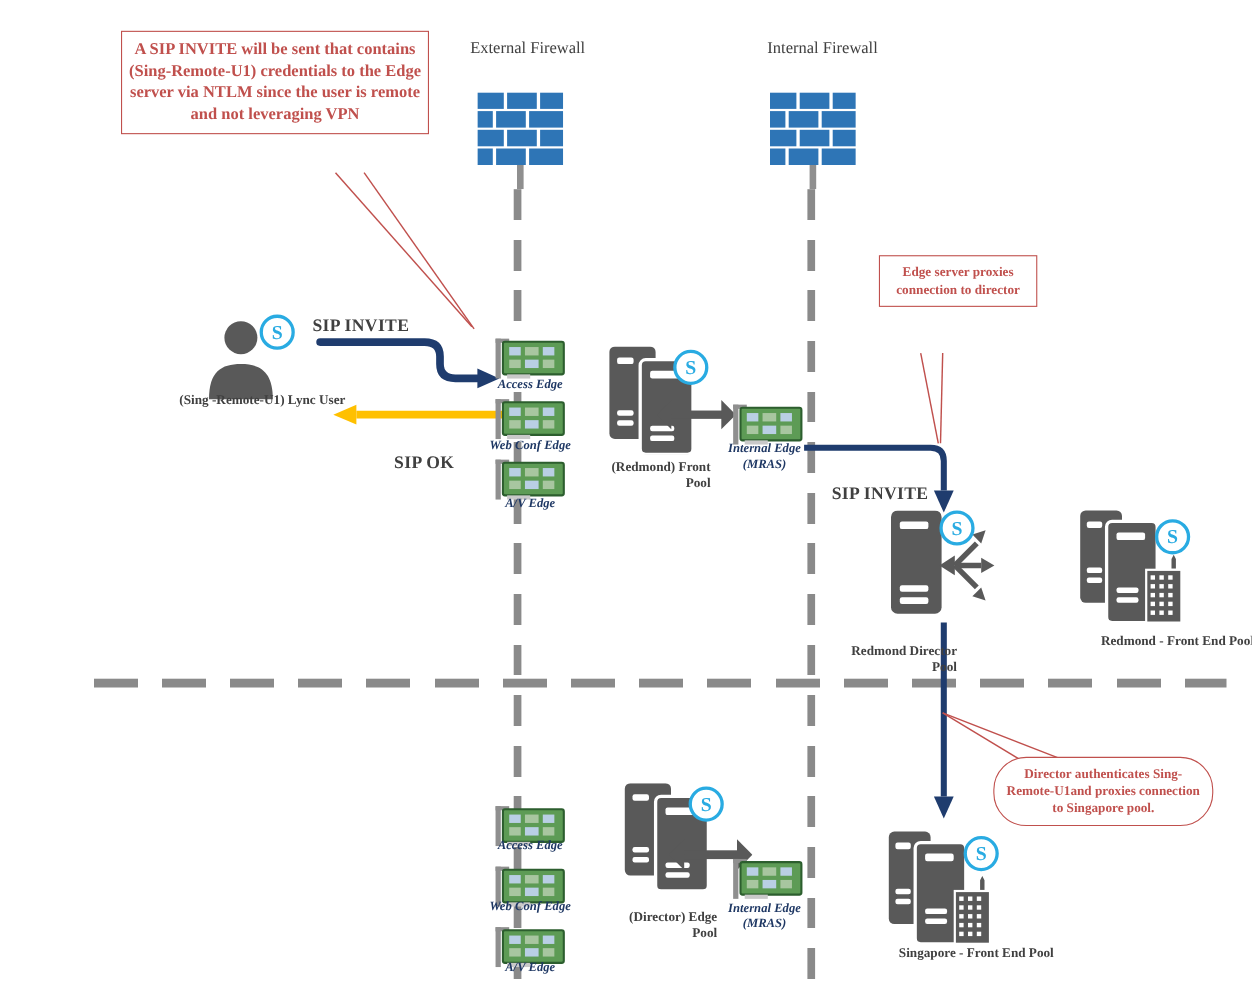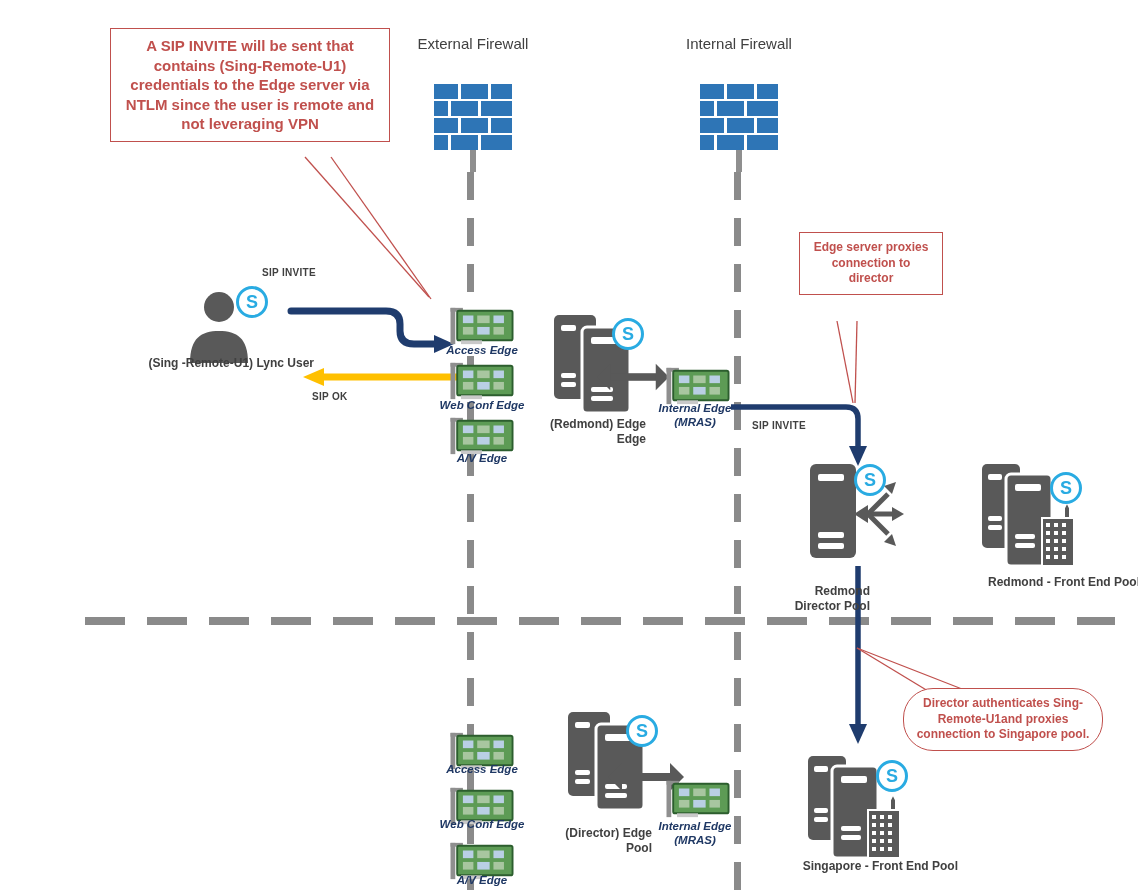--- a/index.html
+++ b/index.html
@@ -2,39 +2,39 @@
 <html><head>
 <meta charset="utf-8">
 <style>
   :root{
     --red:#C0504D; --navy:#1F3C6E; --yellow:#FFC000; --fw:#2E75B6;
     --gray:#595959; --dash:#8A8A8A; --skype:#29ABE2; --nic:#5D9B55;
     --label:#404040; --navylabel:#1F3864;
   }
   html,body{margin:0;padding:0;background:#fff;}
   body{font-family:"Liberation Sans", sans-serif;}
-  #stage{position:relative;width:1138px;height:892px;background:#fff;overflow:hidden;}
+  #stage{position:relative;width:1138px;height:892px;background:#fff;overflow:hidden;font-family:Liberation Serif, serif;}
 
   .abs{position:absolute;}.z4{z-index:4}.z5{z-index:5}.z10{z-index:10}
 
   
   .vdash{width:7px;background:repeating-linear-gradient(180deg,var(--dash) 0 28px,transparent 28px 46px);}
   .hdash{height:8px;background:repeating-linear-gradient(90deg,var(--dash) 0 40px,transparent 40px 62px);}
 
   
   .callout{background:#fff;border:1.6px solid var(--red);color:var(--red);
     font-weight:bold;text-align:center;line-height:1.3;z-index:20;}
   .co1{font-size:15px;padding:7px 6px;}
   .co2{font-size:12px;padding:7px 10px;}
 
   
   .fwlabel{color:var(--label);font-size:15px;font-weight:500;text-align:center;line-height:1.35;}
   .nodelabel{color:var(--label);font-size:12px;font-weight:bold;text-align:right;line-height:1.25;}
   .niclabel{color:var(--navylabel);font-size:11.5px;font-weight:bold;font-style:italic;text-align:center;line-height:1.2;}
-  .flowlabel{color:var(--label);font-size:10px;font-weight:bold;text-align:left;letter-spacing:.3px;}
+  .flowlabel{color:var(--label);font-size:16px;font-weight:bold;text-align:right;letter-spacing:.3px;margin-top:21px;}
 
   
   .skype{width:26px;height:26px;border-radius:50%;border:3px solid var(--skype);background:#fff;
     color:var(--skype);font-weight:bold;font-size:18px;display:flex;align-items:center;justify-content:center;z-index:12;}
 
   svg{display:block;}
 </style>
 </head>
 <body>
 
@@ -180,40 +180,40 @@
   <div class="abs callout co1" style="left:110px;top:28px;width:266px;">
     <span>A SIP INVITE will be sent that contains (Sing-Remote-U1) credentials to the Edge server via NTLM since the user is remote and not leveraging VPN</span>
   </div>
   <div class="abs callout co2" style="left:799px;top:232px;width:122px;">
     <span>Edge server proxies connection to director</span>
   </div>
   <div class="abs callout co2" style="left:903px;top:688px;width:178px;border-radius:30px;">
     <span>Director authenticates Sing-Remote-U1and proxies connection to Singapore pool.</span>
   </div>
 
-  <div class="abs fwlabel z10" style="left:414px;top:34px;width:118px;">External Firewall</div>
+  <div class="abs fwlabel z10" style="left:414px;top:34px;width:118px;text-align:right;">External Firewall</div>
   <svg class="abs z10" style="left:434px;top:84px;" width="78" height="88">
       <use href="#sym-firewall"></use>
     </svg>
 
-  <div class="abs fwlabel z10" style="left:680px;top:34px;width:118px;">Internal Firewall</div>
+  <div class="abs fwlabel z10" style="left:680px;top:34px;width:118px;text-align:right;">Internal Firewall</div>
   <svg class="abs z10" style="left:700px;top:84px;" width="78" height="88">
       <use href="#sym-firewall"></use>
     </svg>
 
   <svg class="abs z10" style="left:188px;top:290px;" width="62" height="74">
       <use href="#sym-person"></use>
     </svg>
   <div class="abs skype" style="left:236px;top:286px;">
       <span>S</span>
     </div>
   <div class="abs nodelabel z10" style="left:136px;top:356px;width:178px;">(Sing -Remote-U1) Lync User</div>
 
   <div class="abs flowlabel z10" style="left:262px;top:267px;width:110px;">SIP INVITE</div>
-  <div class="abs flowlabel z10" style="left:312px;top:391px;width:80px;">SIP OK</div>
+  <div class="abs flowlabel z10" style="left:333px;top:391px;width:80px;">SIP OK</div>
   <div class="abs flowlabel z10" style="left:752px;top:420px;width:92px;">SIP INVITE</div>
 
   <svg class="abs z10" style="left:446px;top:305px;" width="72" height="42">
       <use href="#sym-nic"></use>
     </svg>
   <div class="abs niclabel z10" style="left:428px;top:344px;width:108px;">Access Edge</div>
 
   <svg class="abs z10" style="left:446px;top:360px;" width="72" height="42">
       <use href="#sym-nic"></use>
     </svg>
@@ -226,21 +226,21 @@
 
   <svg class="abs z10" style="left:552px;top:315px;" width="92" height="98">
       <use href="#sym-servers2"></use>
     </svg>
   <div class="abs skype" style="left:612px;top:318px;">
       <span>S</span>
     </div>
   <svg class="abs z10" style="left:597px;top:360px;" width="72" height="34">
       <use href="#sym-dblarrow"></use>
     </svg>
-  <div class="abs nodelabel z10" style="left:542px;top:417px;width:104px;">(Redmond) Edge Edge</div>
+  <div class="abs nodelabel z10" style="left:542px;top:417px;width:104px;">(Redmond) Front Pool</div>
 
   <svg class="abs z10" style="left:662px;top:365px;" width="72" height="42">
       <use href="#sym-nic"></use>
     </svg>
   <div class="abs niclabel z10" style="left:645px;top:402px;width:100px;">Internal Edge (MRAS)</div>
 
   <svg class="abs z10" style="left:808px;top:464px;" width="98" height="100">
       <use href="#sym-director"></use>
     </svg>
   <div class="abs skype" style="left:854px;top:464px;">

